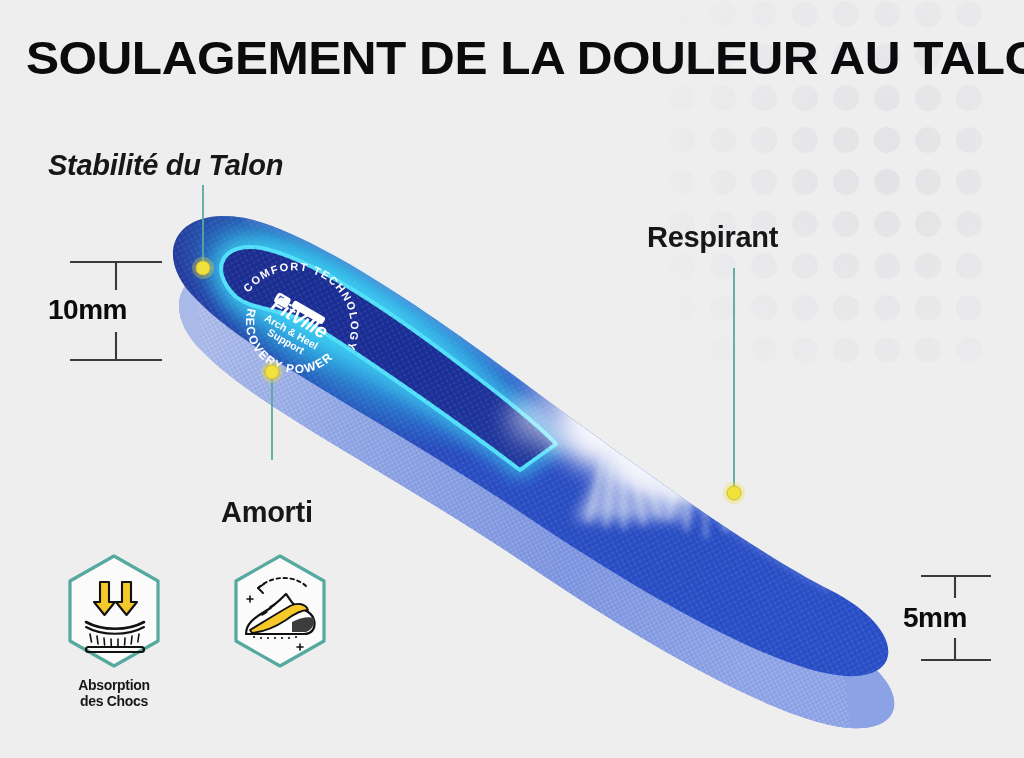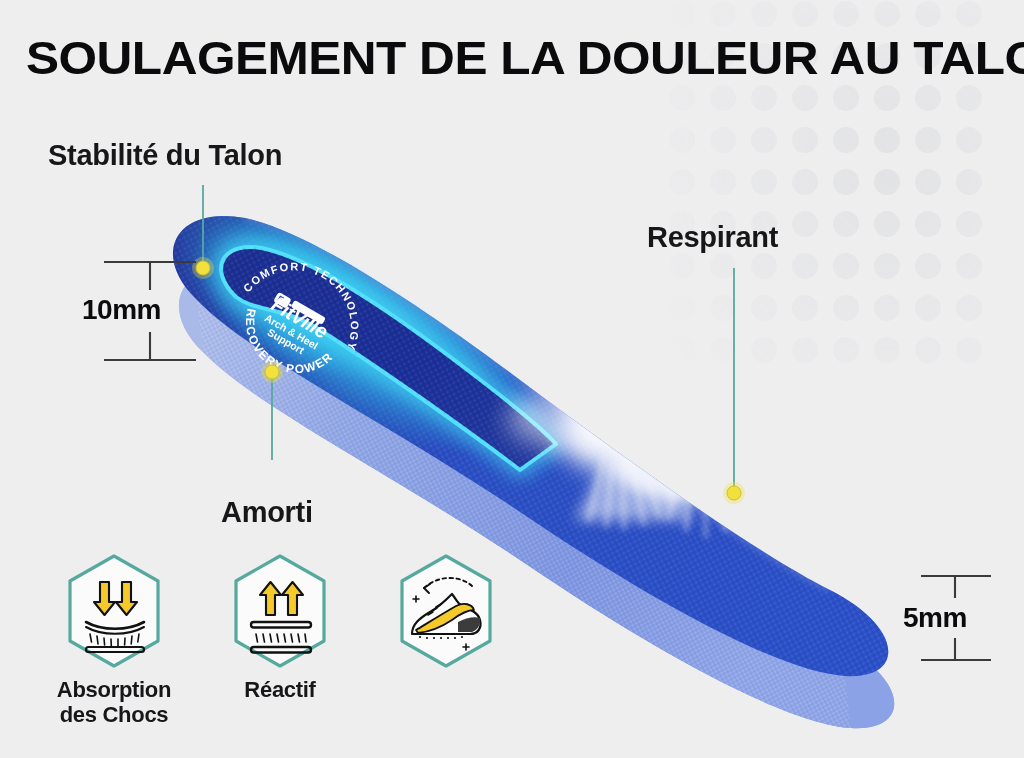--- a/index.html
+++ b/index.html
@@ -45,52 +45,52 @@
 
   
   .callout-label {
     position:absolute;
     font-size:29px;
     font-weight:700;
     color:#17171a;
     letter-spacing:-0.3px;
     white-space:nowrap;
   }
-  #lbl-stabilite { left:48px;  top:139px; }
+  #lbl-stabilite { left:48px;  top:149px;font-style:italic; }
   #lbl-amorti    { left:221px; top:468px;margin-top:28px; }
   #lbl-respirant { left:647px; top:221px;text-align:center; }
 
   
   .dim {
     position:absolute;
     display:flex;
     align-items:center;
   }
-  #dim-10mm { left:78px;  top:256px; }
+  #dim-10mm { left:44px;  top:256px; }
   #dim-5mm  { left:903px; top:570px; }
 
   
   #feature-row {
     position:absolute;
     left:34px; bottom:16px;
     width:520px; height:190px;
     display:flex;
     gap:6px;
   }
   .feature {
     width:160px;
     display:flex;
     flex-direction:column;
     align-items:center;
   }
   .feature-icon { width:104px; height:118px; }
   .feature-label {
     margin-top:8px;
     text-align:center;
-    font-size:22px;
+    font-size:14px;
     font-weight:700;
     line-height:1.12;
     color:#17171a;
     letter-spacing:-0.3px;
     white-space:pre-line;
   }
 </style>
 </head>
 <body>
 
@@ -420,42 +420,20 @@
         <line x1="63" y1="86" x2="62.6" y2="93"></line>
         <line x1="70" y1="84" x2="69.2" y2="92"></line>
         <line x1="77" y1="82" x2="75.8" y2="90"></line>
       </g>
       <rect x="24" y="95" width="58" height="5" rx="2.5" fill="none" stroke="#111" stroke-width="2.2"></rect>
     </svg>
     <div class="feature-label">Absorption
 des Chocs</div>
   </div>
 
-  <div class="feature">
-    <svg class="feature-icon" viewBox="0 0 104 118" xmlns="http://www.w3.org/2000/svg">
-      <polygon points="52,4 96,29 96,89 52,114 8,89 8,29" fill="#fbfbfb" stroke="#56a99e" stroke-width="3.2" stroke-linejoin="round"></polygon>
-      <g fill="#f6c92a" stroke="#111" stroke-width="2.1" stroke-linejoin="round">
-        <path d="M38,63 h9 v-20 h6 L42.5,30 L32,43 h6 z"></path>
-        <path d="M60,63 h9 v-20 h6 L64.5,30 L54,43 h6 z"></path>
-      </g>
-      <rect x="23" y="70" width="60" height="5.5" rx="2.7" fill="none" stroke="#111" stroke-width="2.4"></rect>
-      <g stroke="#111" stroke-width="1.6" stroke-linecap="round">
-        <line x1="28" y1="82" x2="29.5" y2="90"></line>
-        <line x1="35" y1="82" x2="36.5" y2="90"></line>
-        <line x1="42" y1="82" x2="43.5" y2="90"></line>
-        <line x1="49" y1="82" x2="50.5" y2="90"></line>
-        <line x1="56" y1="82" x2="57.5" y2="90"></line>
-        <line x1="63" y1="82" x2="64.5" y2="90"></line>
-        <line x1="70" y1="82" x2="71.5" y2="90"></line>
-        <line x1="77" y1="82" x2="78" y2="90"></line>
-      </g>
-      <rect x="23" y="95" width="60" height="5.5" rx="2.7" fill="none" stroke="#111" stroke-width="2.4"></rect>
-    </svg>
-    <div class="feature-label">Réactif</div>
-  </div>
 
   <div class="feature">
     <svg class="feature-icon" viewBox="0 0 104 118" xmlns="http://www.w3.org/2000/svg">
       <polygon points="52,4 96,29 96,89 52,114 8,89 8,29" fill="#fbfbfb" stroke="#56a99e" stroke-width="3.2" stroke-linejoin="round"></polygon>
       <path d="M30,36 C44,23 66,23 78,34" fill="none" stroke="#111" stroke-width="1.9" stroke-linecap="round" stroke-dasharray="3.5 3.5"></path>
       <path d="M30,36 l6,-4 M30,36 l5,5" fill="none" stroke="#111" stroke-width="1.9" stroke-linecap="round"></path>
 
       <path d="M18,82 C18,72 26,66 36,60 C45,55 52,48 58,42 C62,47 64,52 68,54
                C75,57 84,60 86,68 C88,76 84,82 76,82 Z" fill="#ffffff" stroke="#111" stroke-width="2.2" stroke-linejoin="round"></path>
 

